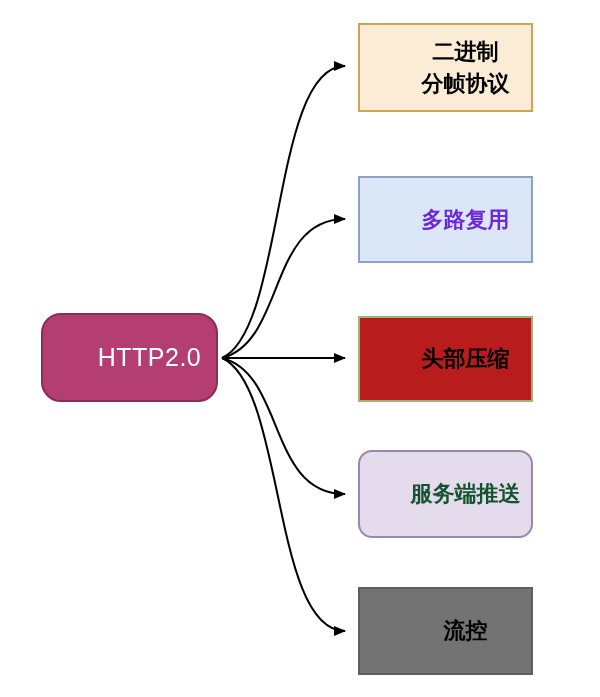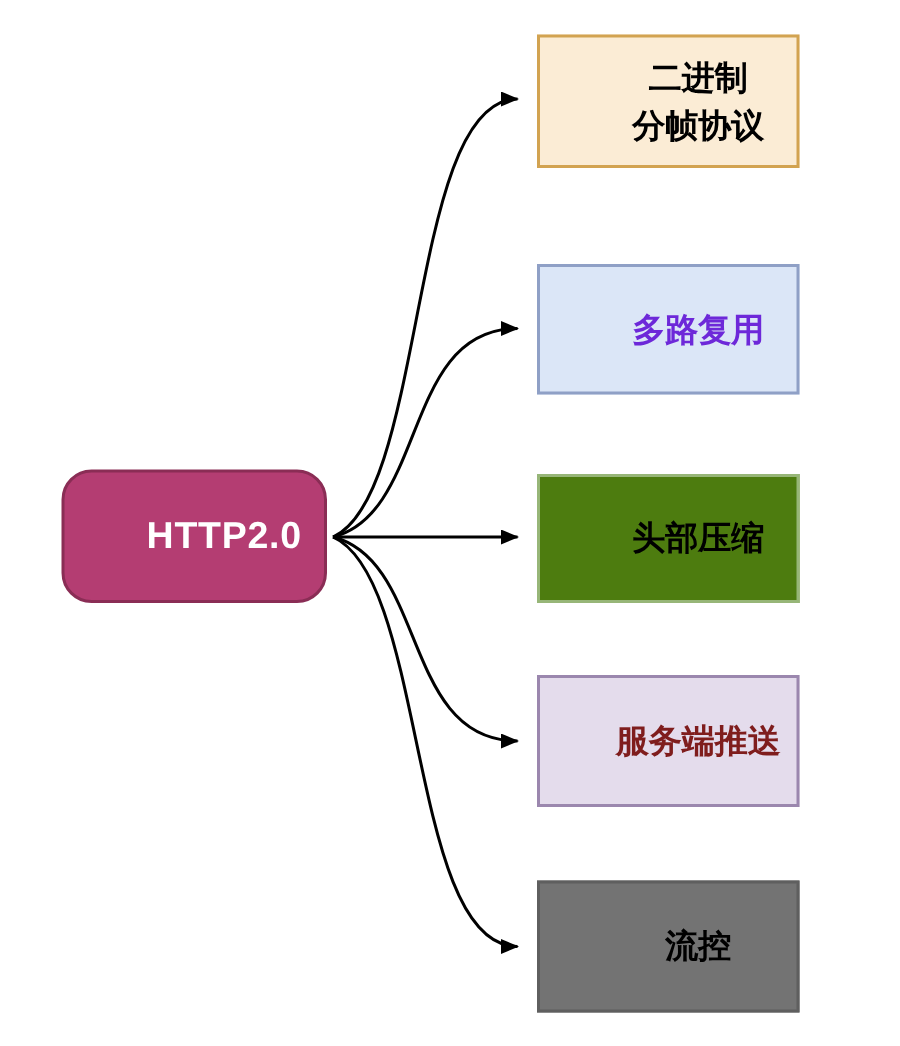--- a/index.html
+++ b/index.html
@@ -38,21 +38,21 @@
     white-space: pre-line;
     padding-left: 40px;
   }
   .node.root {
     left: 41px;
     top: 313px;
     width: 177px;
     height: 89px;
     border-radius: 20px;
     font-size: 25px;
-    font-weight: 700;
+    font-weight: 400;
     letter-spacing: 0.5px;
   }
   .node.leaf {
     left: 358px;
     width: 175px;
     font-size: 22px;
     font-weight: 600;
     line-height: 1.45;
   }
   .node.leaf.c0 { top: 23px;  height: 89px; }
@@ -79,19 +79,19 @@
     <path class="edge" d="M 222 358 C 285 386, 272 631, 345 631" marker-end="url(#arrow)" style="stroke: rgb(0, 0, 0);"></path>
   </svg>
 
   <div class="node root" style="background-color: rgb(180, 61, 114); border-color: rgb(138, 45, 85); color: rgb(255, 255, 255);">HTTP2.0</div>
 
   <div class="node leaf c0" style="background-color: rgb(251, 236, 213); border-color: rgb(210, 163, 81); color: rgb(0, 0, 0);">二进制
 分帧协议</div>
 
   <div class="node leaf c1" style="background-color: rgb(219, 230, 247); border-color: rgb(143, 160, 198); color: #6d28d9;">多路复用</div>
 
-  <div class="node leaf c2" style="background-color: #4d7c0f; border-color: rgb(151, 182, 120); color: rgb(0, 0, 0);">头部压缩</div>
+  <div class="node leaf c2" style="background-color: #b91c1c; border-color: rgb(151, 182, 120); color: rgb(0, 0, 0);">头部压缩</div>
 
-  <div class="node leaf c3" style="background-color: rgb(228, 220, 236); border-color: rgb(155, 135, 174); color: #7f1d1d;">服务端推送</div>
+  <div class="node leaf c3" style="background-color: rgb(228, 220, 236); border-color: rgb(155, 135, 174); color: #14532d; border-radius: 14px;">服务端推送</div>
 
   <div class="node leaf c4" style="background-color: #737373; border-color: rgb(95, 95, 95); color: rgb(0, 0, 0);">流控</div>
 
 </div>
 
 </body></html>

